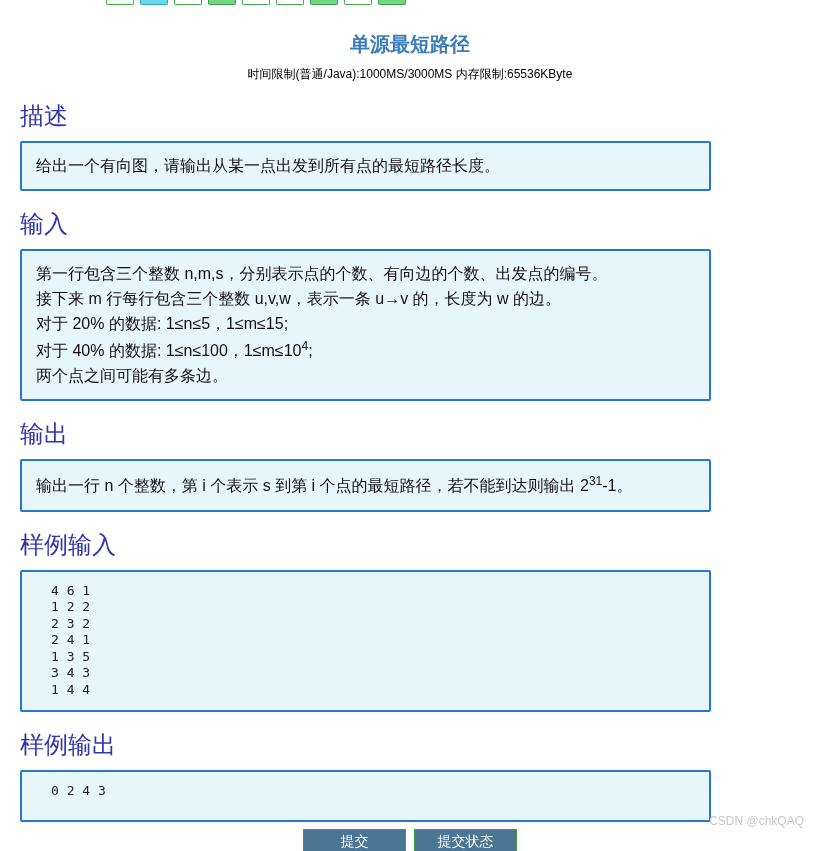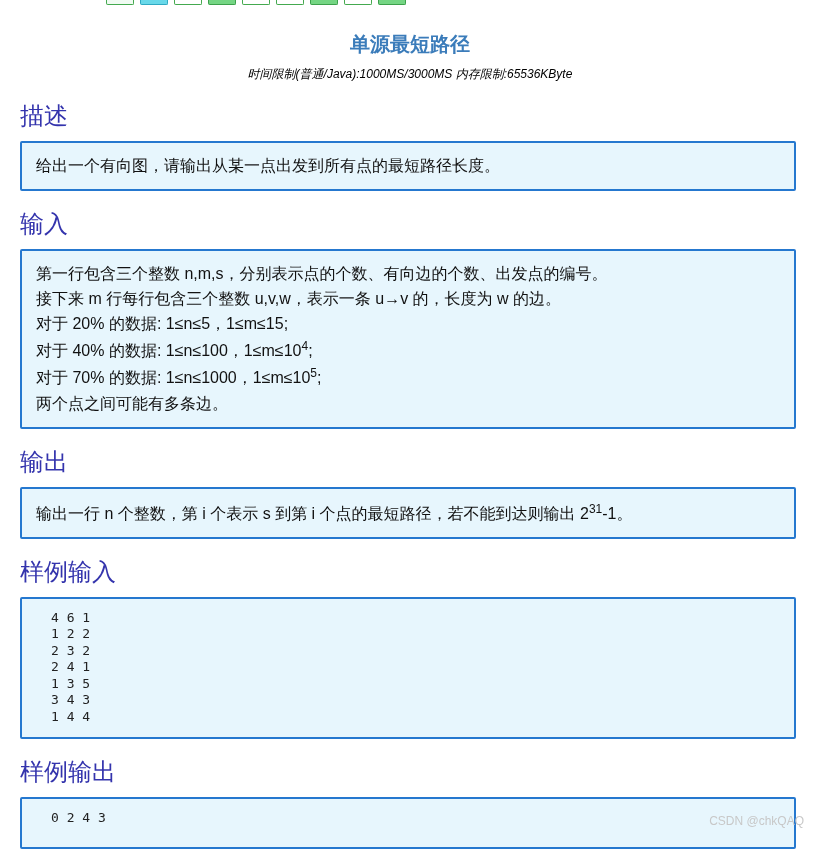--- a/index.html
+++ b/index.html
@@ -32,33 +32,32 @@
     text-align: center;
     font-size: 20px;
     font-weight: bold;
     color: #3b7cba;
   }
   .limits {
     margin-top: 8px;
     text-align: center;
     font-size: 12px;
     color: #000;
-    font-style: italic;
   }
 
   h2.sec-heading {
     margin: 17px 0 9px 20px;
     font-size: 24px;
     font-weight: normal;
     color: #3434ad;
   }
 
   .box {
     margin: 0 20px;
-    width: 776px;
+    width: 691px;
     background: #e7f6fd;
     border: 2px solid #2578cf;
     border-radius: 2px;
     padding: 10px 14px;
     font-size: 16px;
     line-height: 1.5;
   }
   .box .tline { margin: 1px 0; }
   .box sup { font-size: 12px; }
 
@@ -121,21 +120,20 @@
 <div class="box">
     <div class="tline">给出一个有向图，请输出从某一点出发到所有点的最短路径长度。</div>
   </div>
 
 <h2 class="sec-heading">输入</h2>
 <div class="box">
     <div class="tline">第一行包含三个整数 n,m,s，分别表示点的个数、有向边的个数、出发点的编号。</div>
     <div class="tline">接下来 m 行每行包含三个整数 u,v,w，表示一条 u→v 的，长度为 w 的边。</div>
     <div class="tline">对于 20% 的数据: 1≤n≤5，1≤m≤15;</div>
     <div class="tline">对于 40% 的数据: 1≤n≤100，1≤m≤10<sup>4</sup>;</div>
-    <div class="tline">对于 70% 的数据: 1≤n≤1000，1≤m≤10<sup>5</sup>;</div>
     <div class="tline">两个点之间可能有多条边。</div>
   </div>
 
 <h2 class="sec-heading">输出</h2>
 <div class="box">
     <div class="tline">输出一行 n 个整数，第 i 个表示 s 到第 i 个点的最短路径，若不能到达则输出 2<sup>31</sup>-1。</div>
   </div>
 
 <h2 class="sec-heading">样例输入</h2>
 <div class="box code-box tall">

